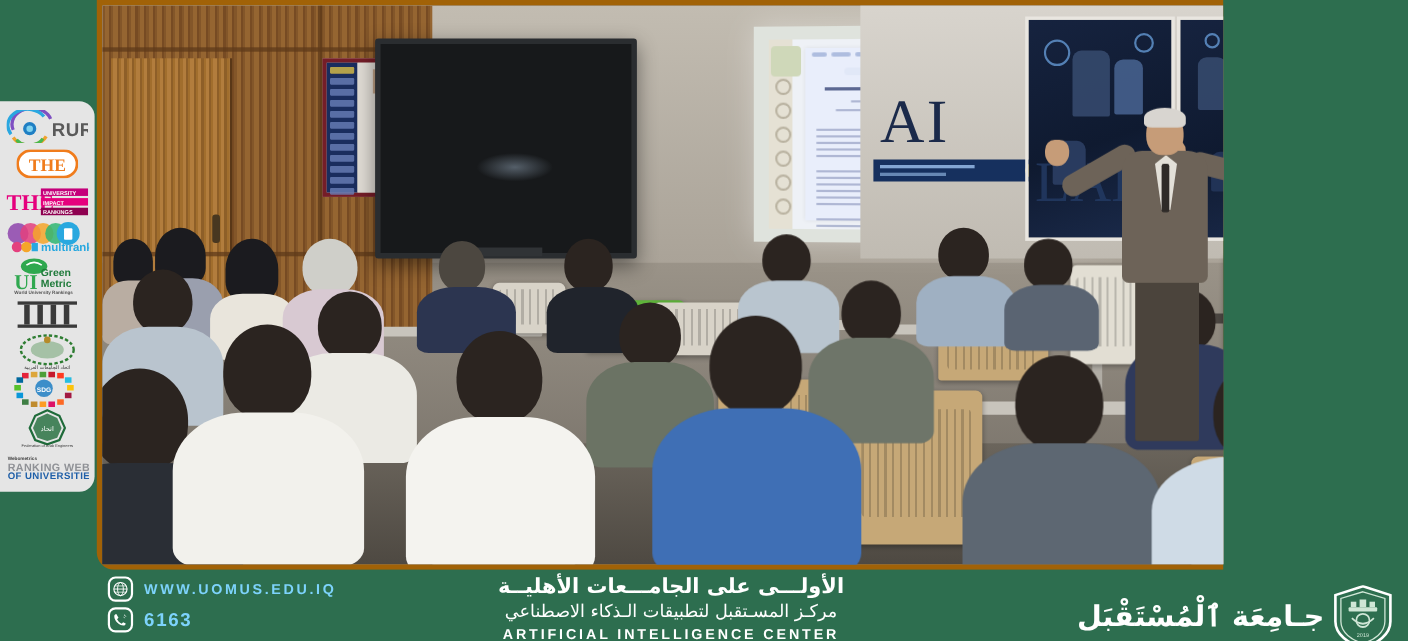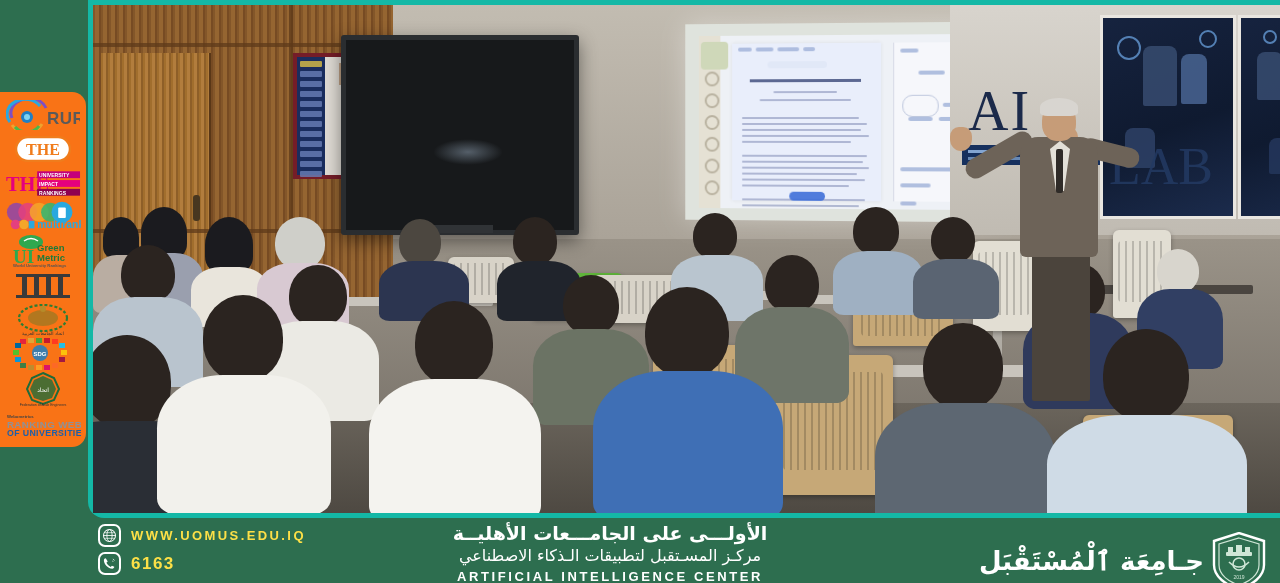--- a/index.html
+++ b/index.html
@@ -20,21 +20,21 @@
     background: #2d6e4f;
   }
 
   
   .rank-rail {
     position: absolute;
     left: 0;
     top: 92px;
     width: 86px;
     height: 355px;
-    background: #f97316;
+    background: #e5e5e5;
     border-radius: 0 14px 14px 0;
     box-sizing: border-box;
     padding: 6px 4px 6px 4px;
     display: flex;
     flex-direction: column;
     align-items: center;
     justify-content: space-between;
     overflow: hidden;
     z-index: 6;
   }
@@ -46,23 +46,23 @@
     justify-content: center;
     position: relative;
   }
   .rank-item svg { display: block; }
 
   
   .photo-frame {
     position: absolute;
     left: 88px;
     top: 0px;
-    width: 1192px;
+    width: 1024px;
     height: 518px;
-    background: #14b8a6;
+    background: #a16207;
     border-radius: 0 0 0 16px;
     box-sizing: border-box;
     padding: 5px 0 5px 5px;
     z-index: 3;
   }
   .photo {
     position: relative;
     width: 100%;
     height: 100%;
     overflow: hidden;
@@ -308,21 +308,21 @@
   }
   .contact-row{
     display:flex; align-items:center; gap:10px;
   }
   .contact-badge{
     width:23px; height:23px; border:2px solid #ffffff; border-radius:7px;
     display:flex; align-items:center; justify-content:center; color:#fff;
     box-sizing:border-box;
   }
   .contact-text{
-    color:#fde047; font-size:13px; font-weight:bold; letter-spacing:2.4px;
+    color:#7dd3fc; font-size:13px; font-weight:bold; letter-spacing:2.4px;
     font-family:"Liberation Sans",sans-serif;
   }
   .contact-text.phone{ font-size:17px; letter-spacing:1.5px; }
 
   .footer-center{
     position:absolute; left:330px; top:4px; width:560px;
     text-align:center; color:#ffffff;
   }
   .fc-line1{
     font-size:19px; font-weight:bold; direction:rtl; letter-spacing:0px;

